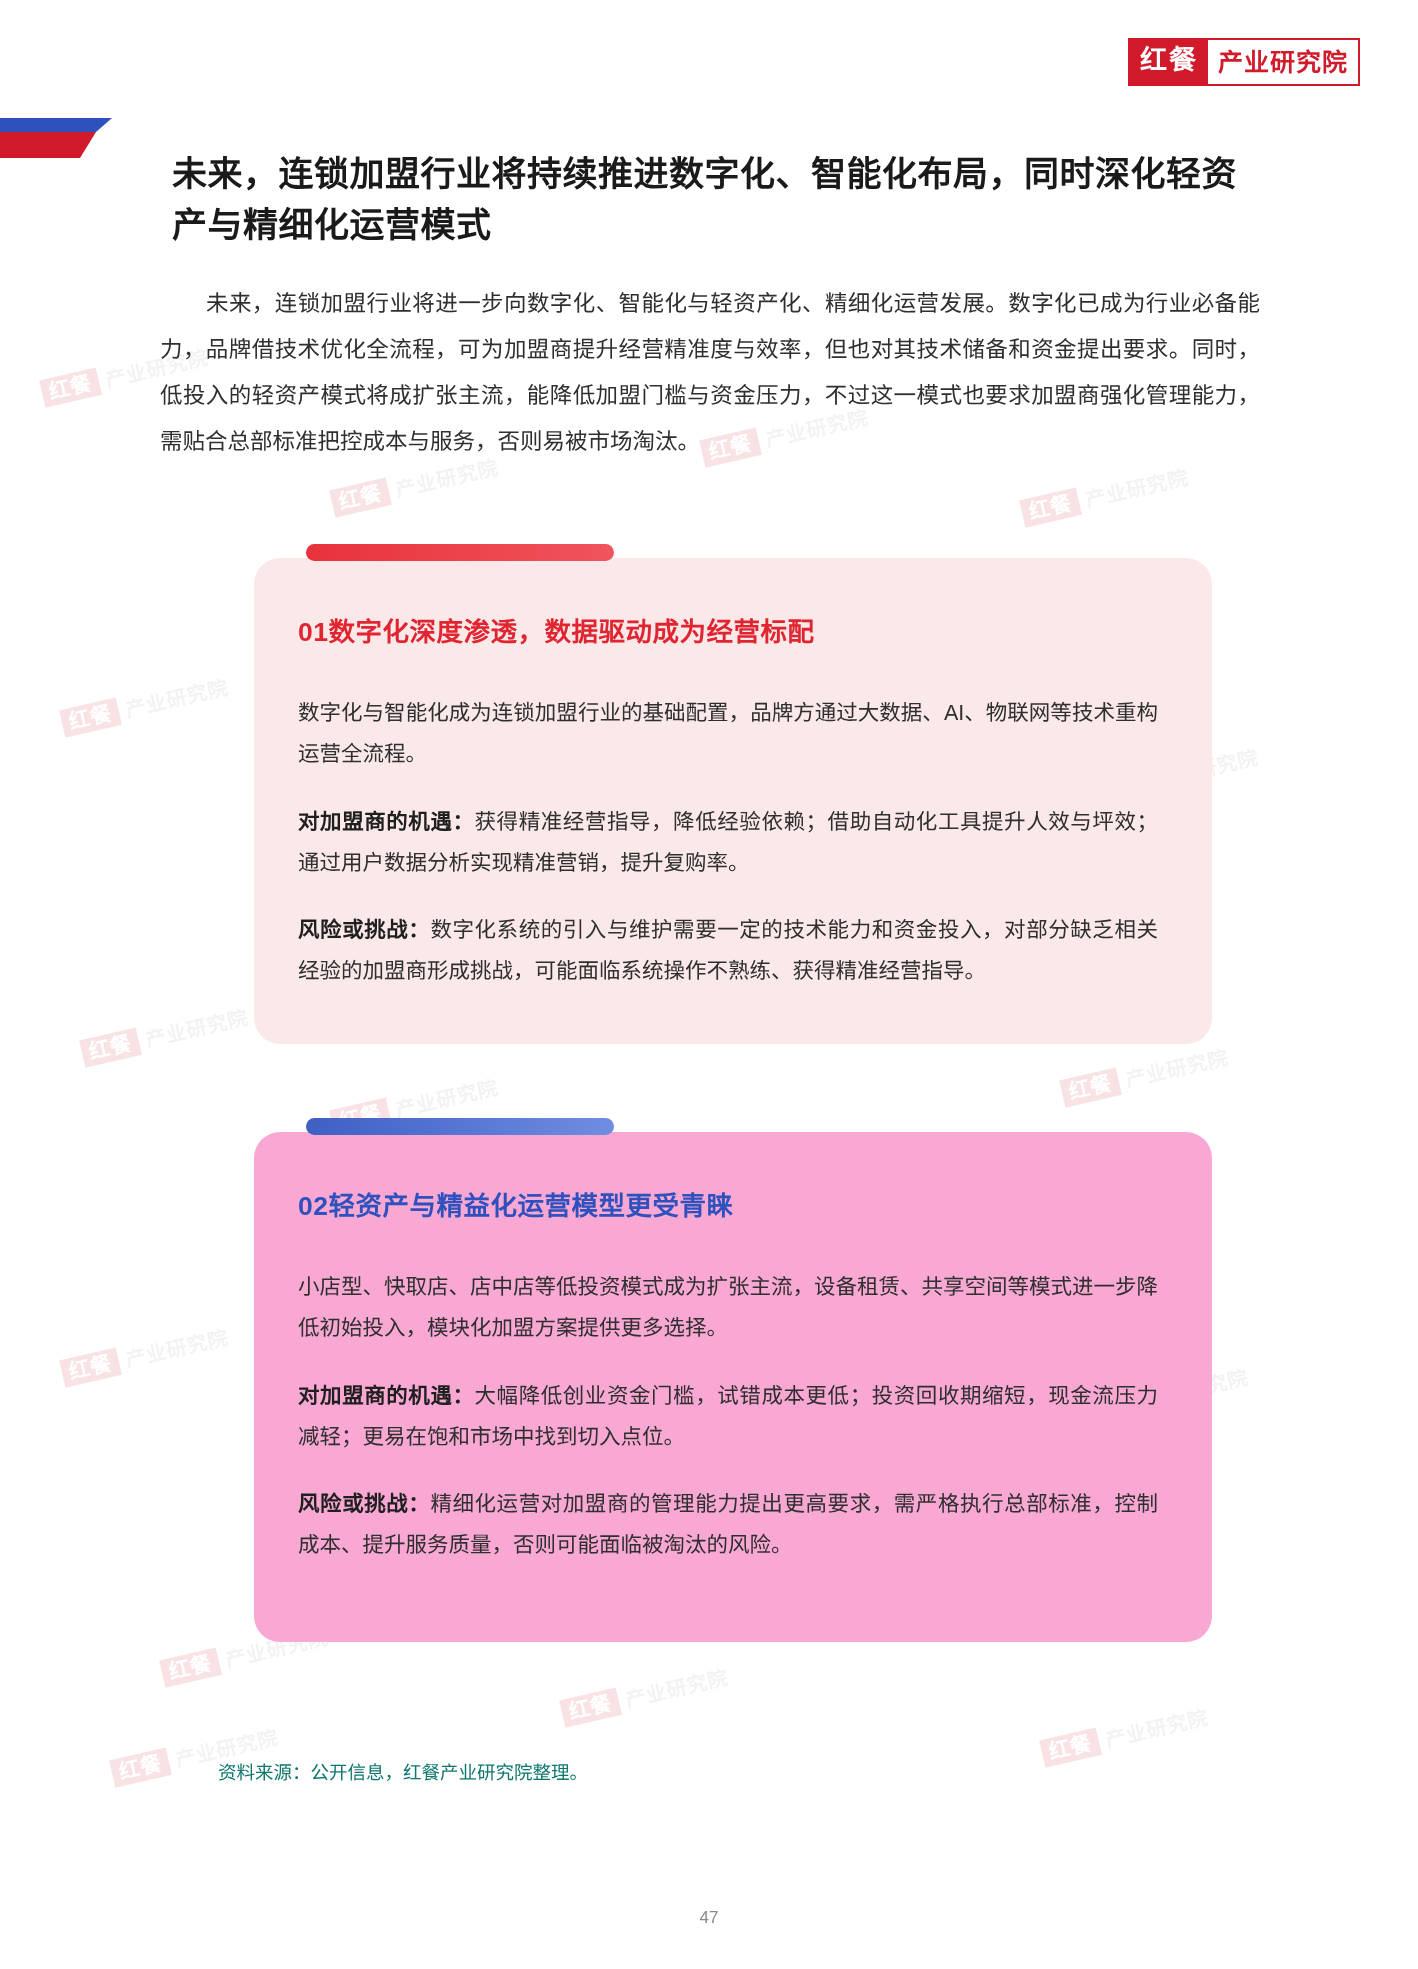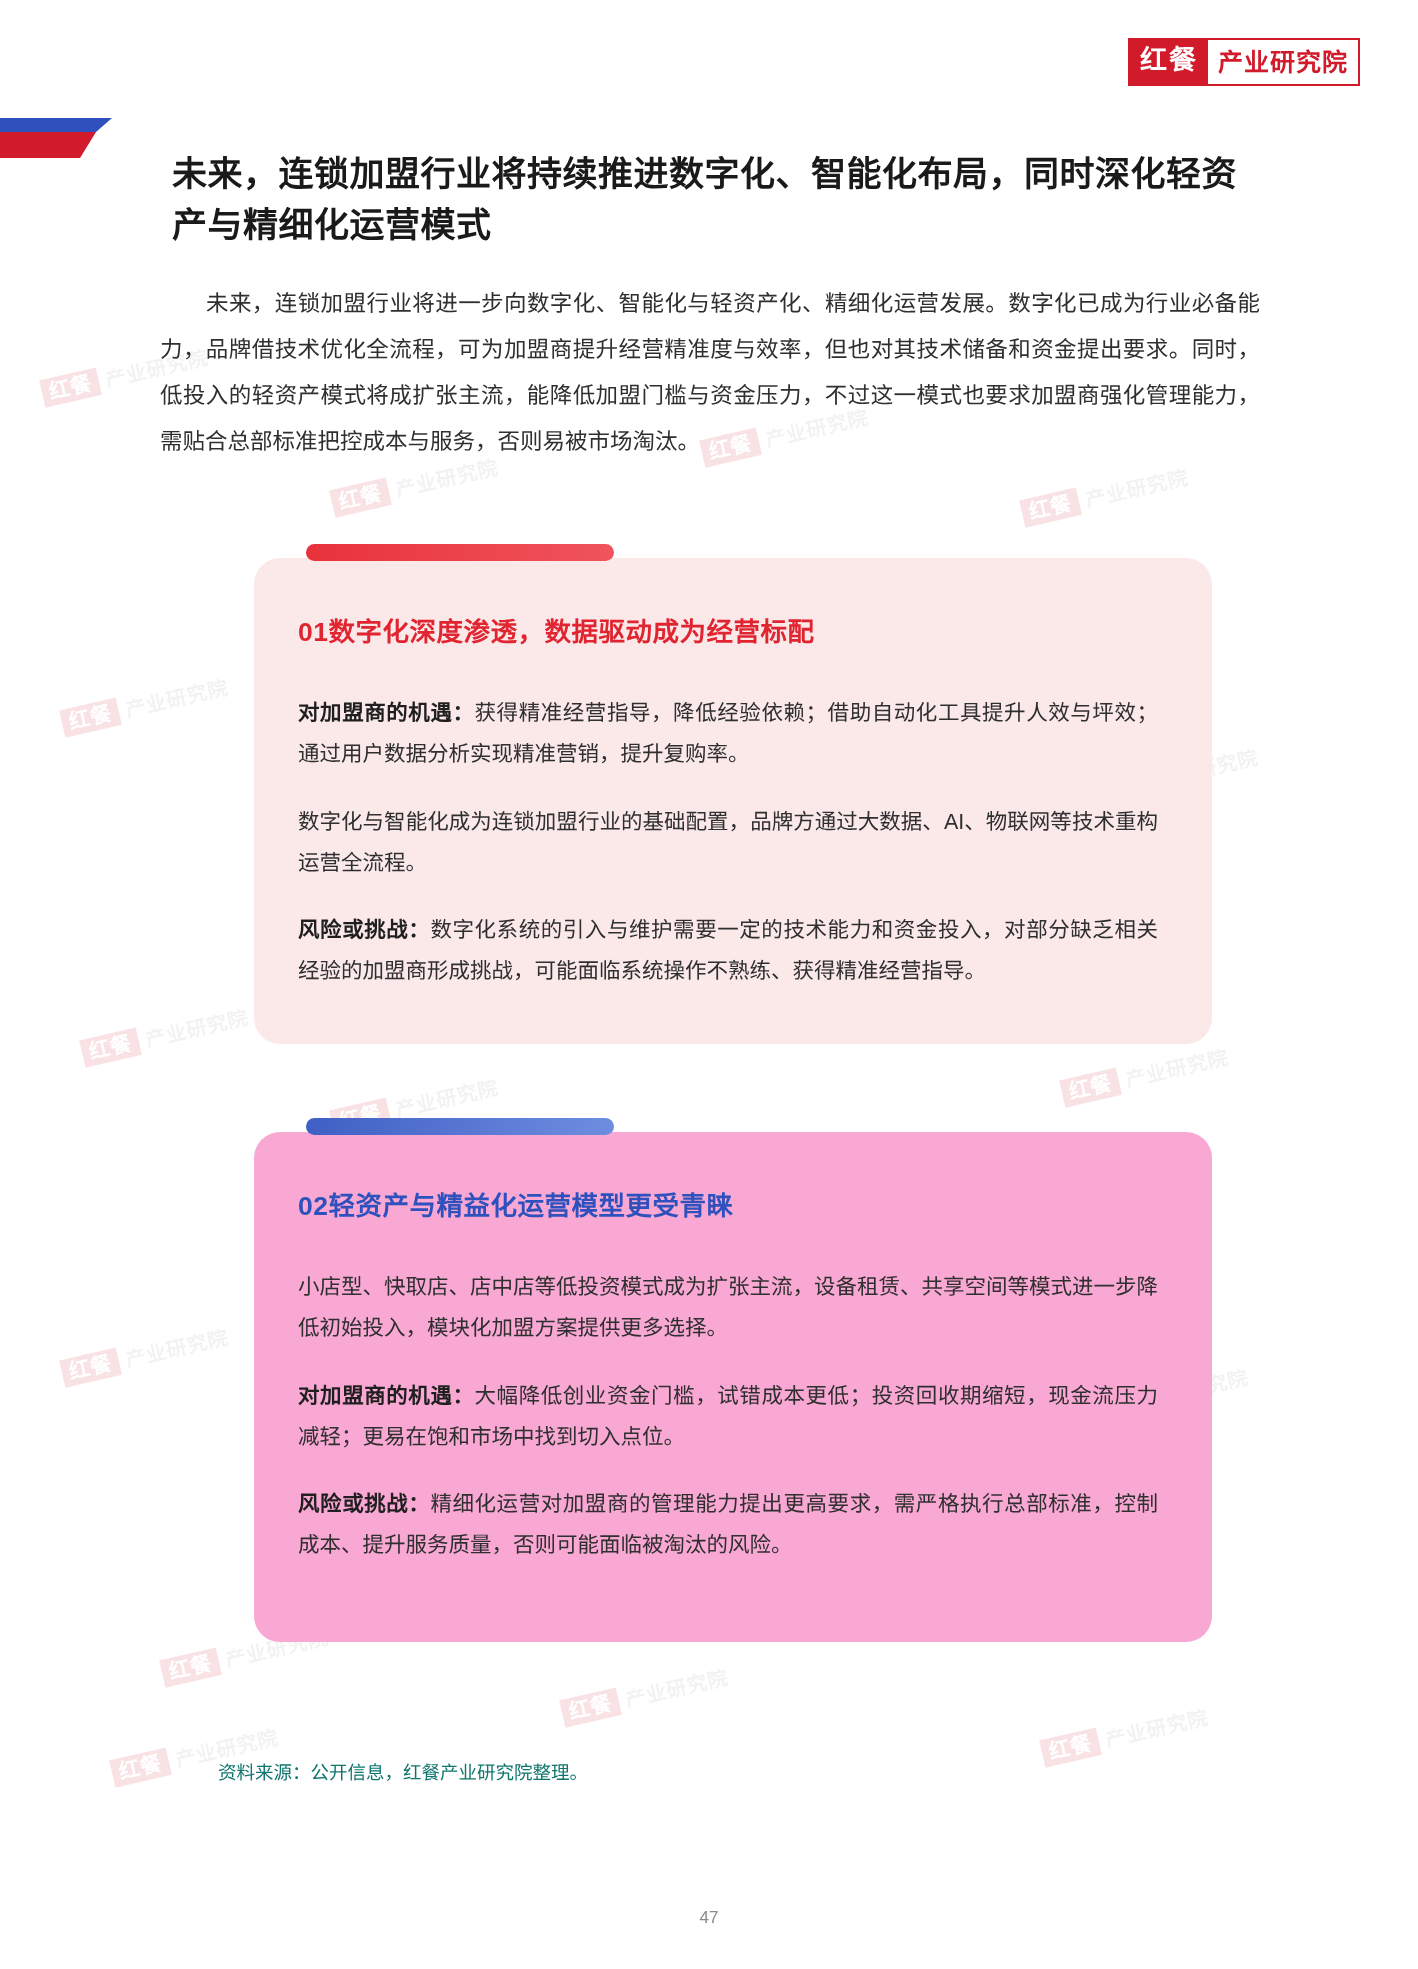--- a/index.html
+++ b/index.html
@@ -285,22 +285,22 @@
   </div>
 
   <h1 class="title">未来，连锁加盟行业将持续推进数字化、智能化布局，同时深化轻资产与精细化运营模式</h1>
 
   <p class="intro">未来，连锁加盟行业将进一步向数字化、智能化与轻资产化、精细化运营发展。数字化已成为行业必备能力，品牌借技术优化全流程，可为加盟商提升经营精准度与效率，但也对其技术储备和资金提出要求。同时，低投入的轻资产模式将成扩张主流，能降低加盟门槛与资金压力，不过这一模式也要求加盟商强化管理能力，需贴合总部标准把控成本与服务，否则易被市场淘汰。</p>
 
   <section class="card red">
     <div class="card-tab"></div>
     <div class="card-head">01数字化深度渗透，数据驱动成为经营标配</div>
     <div class="card-body">
+      <p class="card-p">数字化与智能化成为连锁加盟行业的基础配置，品牌方通过大数据、AI、物联网等技术重构运营全流程。</p>
       <p class="card-p"><span class="lbl">对加盟商的机遇：</span><span>获得精准经营指导，降低经验依赖；借助自动化工具提升人效与坪效；通过用户数据分析实现精准营销，提升复购率。</span></p>
-      <p class="card-p">数字化与智能化成为连锁加盟行业的基础配置，品牌方通过大数据、AI、物联网等技术重构运营全流程。</p>
       <p class="card-p"><span class="lbl">风险或挑战：</span><span>数字化系统的引入与维护需要一定的技术能力和资金投入，对部分缺乏相关经验的加盟商形成挑战，可能面临系统操作不熟练、获得精准经营指导。</span></p>
     </div>
   </section>
 
   <section class="card blue">
     <div class="card-tab"></div>
     <div class="card-head">02轻资产与精益化运营模型更受青睐</div>
     <div class="card-body">
       <p class="card-p">小店型、快取店、店中店等低投资模式成为扩张主流，设备租赁、共享空间等模式进一步降低初始投入，模块化加盟方案提供更多选择。</p>
       <p class="card-p"><span class="lbl">对加盟商的机遇：</span><span>大幅降低创业资金门槛，试错成本更低；投资回收期缩短，现金流压力减轻；更易在饱和市场中找到切入点位。</span></p>

